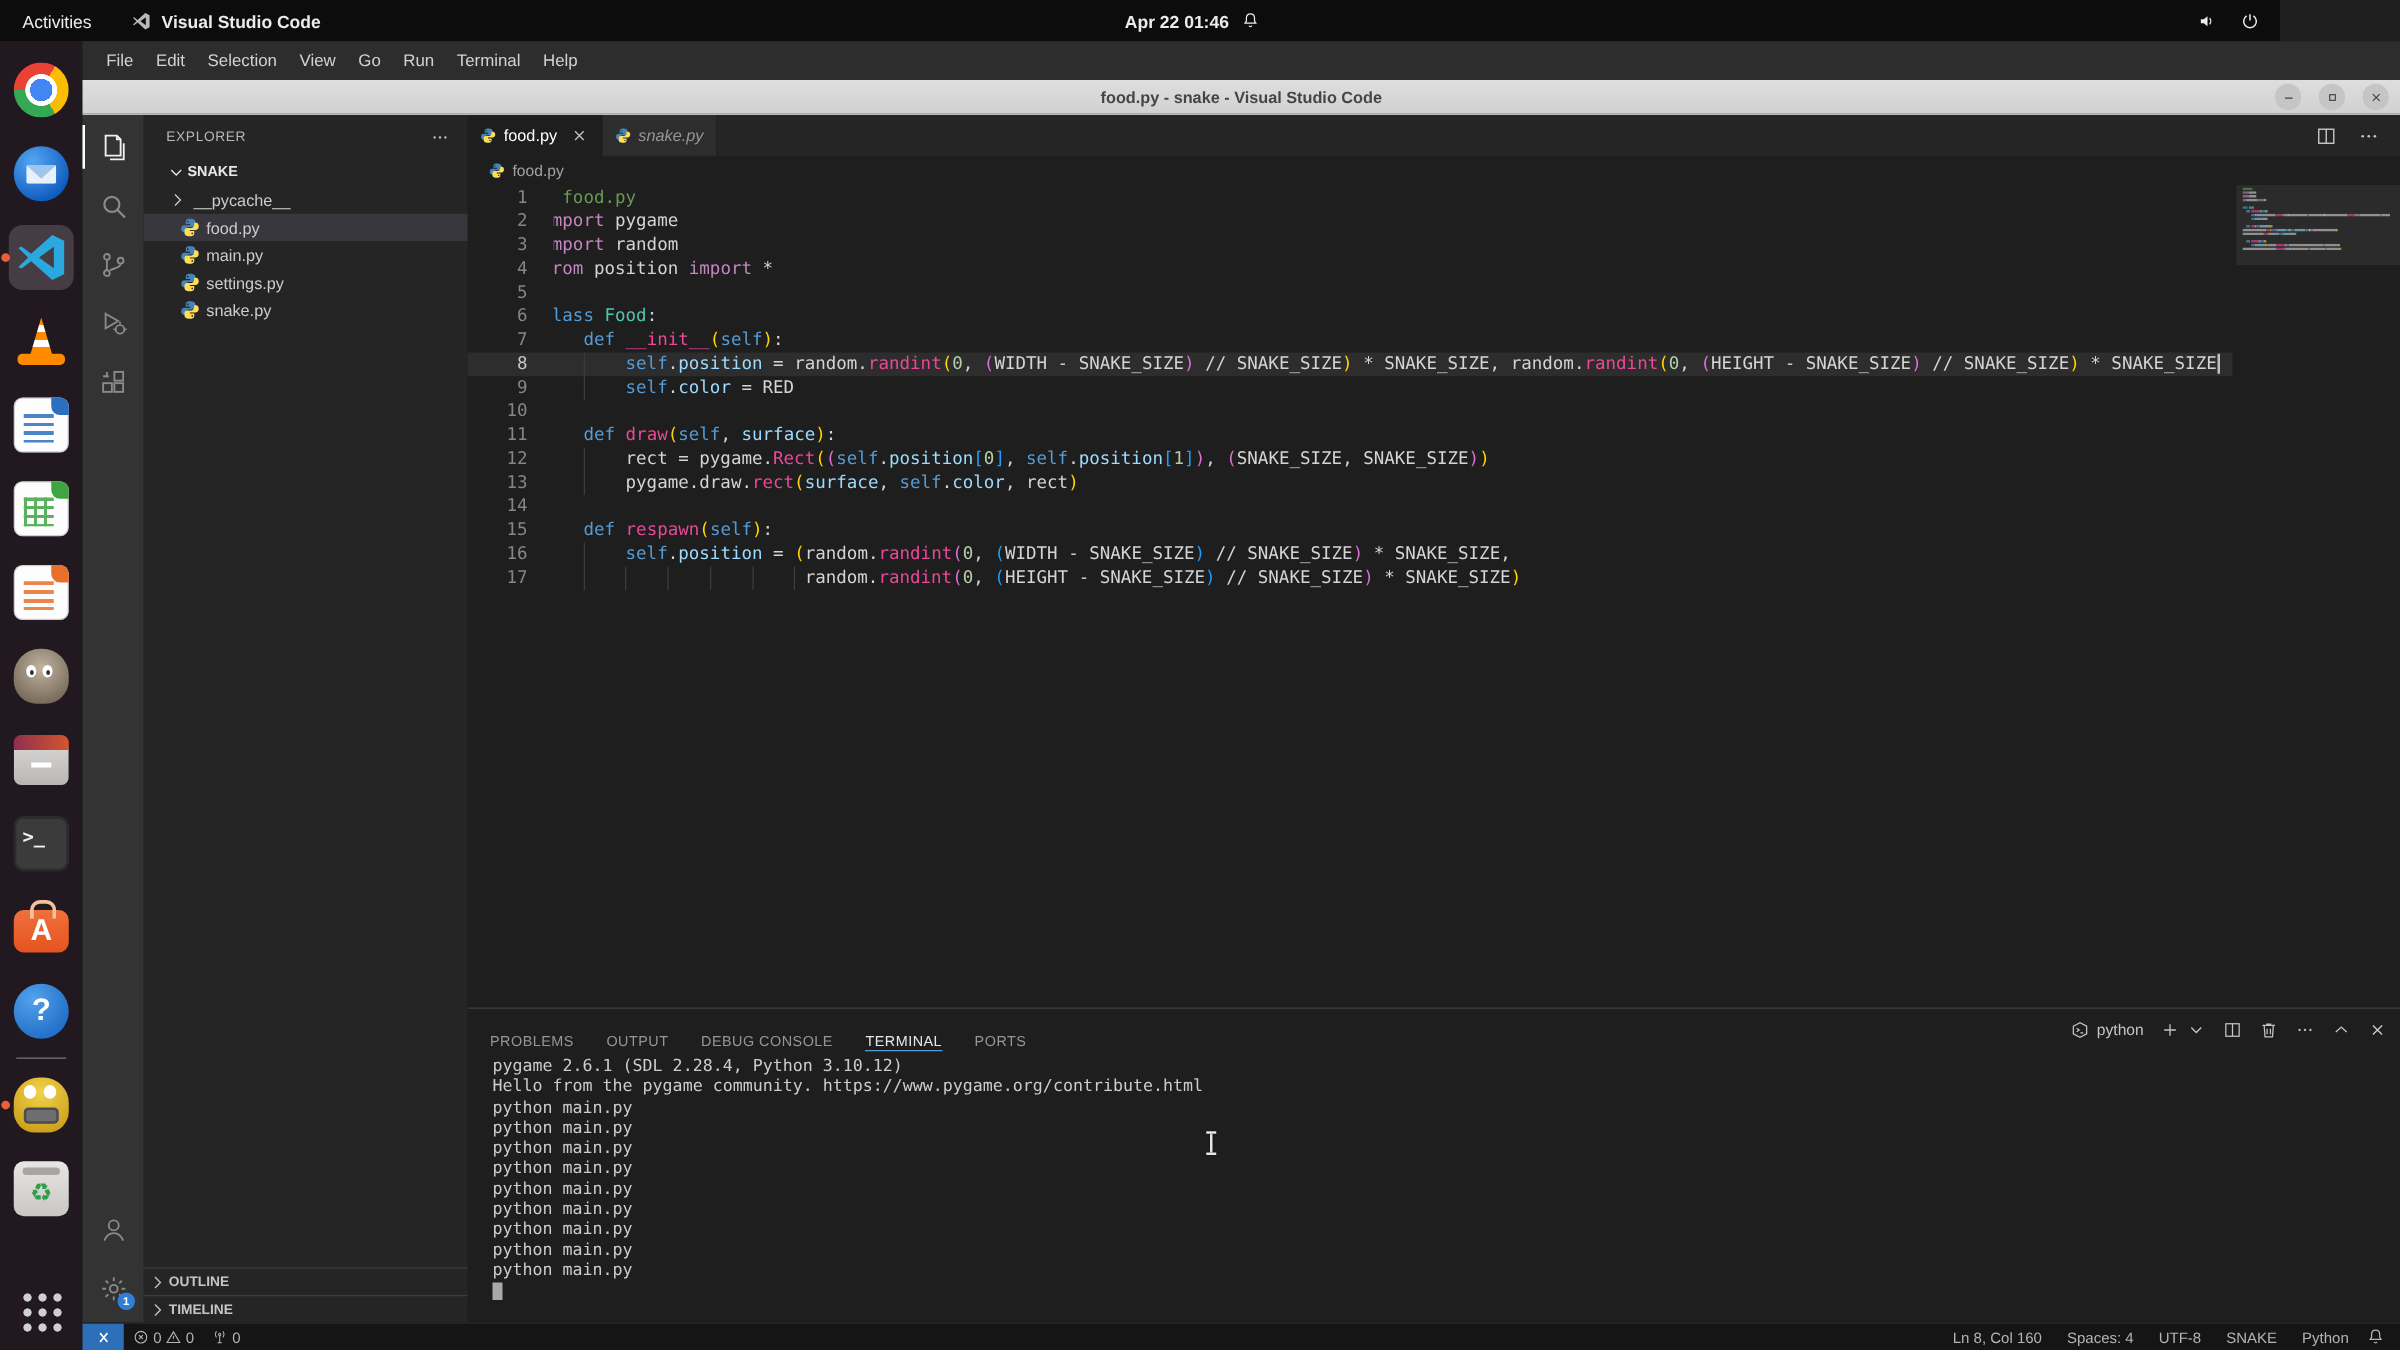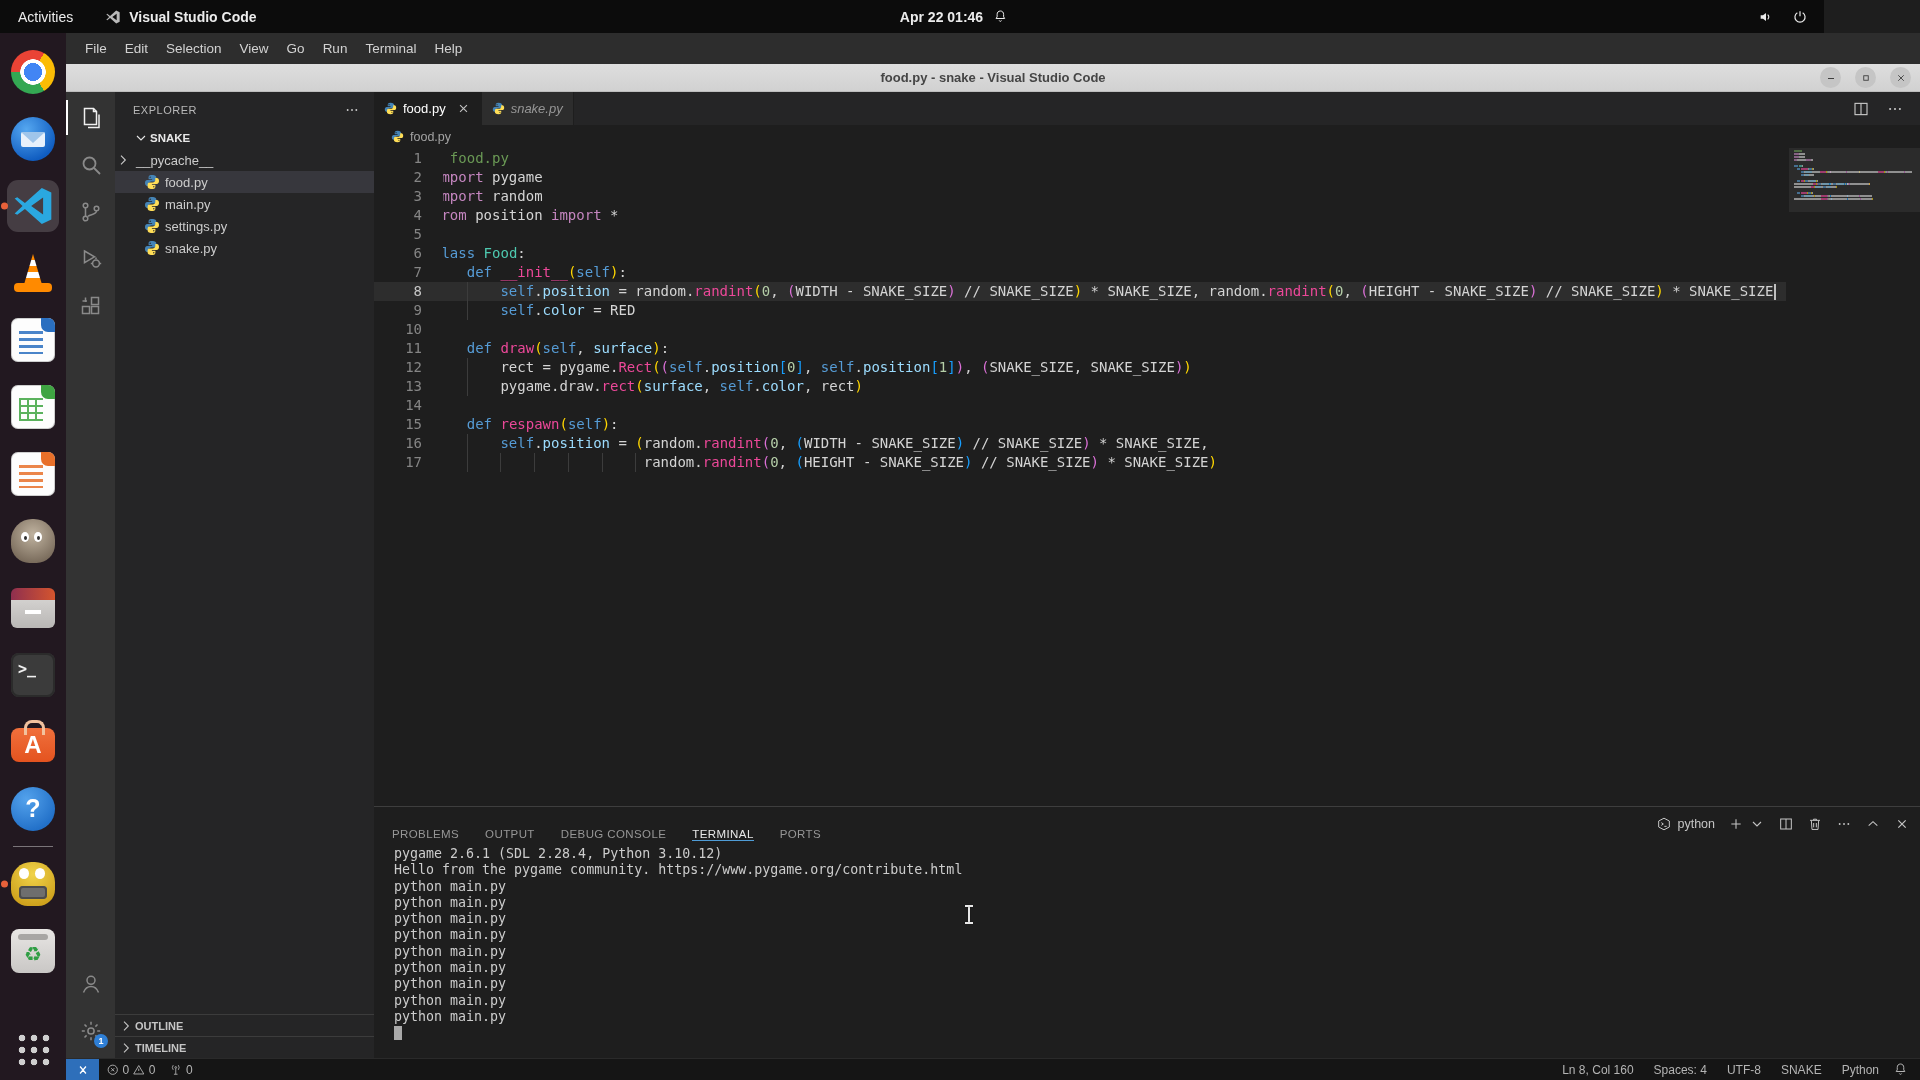--- a/index.html
+++ b/index.html
@@ -95,21 +95,21 @@
   .ab-badge{position:absolute;right:7px;bottom:6px;background:#2f7fd6;color:#fff;font-size:9px;border-radius:50%;
             width:14px;height:14px;line-height:14px;text-align:center;font-weight:bold}
 
   
   #sidebar{width:259px;background:#252526;color:#cccccc;position:relative;font-size:13px;box-sizing:border-box}
   .sb-header{height:35px;display:flex;align-items:center;padding:0 14px 0 18px;font-size:11px;letter-spacing:.5px;color:#b8b8b8}
   .sb-actions{margin-left:auto;width:16px;height:16px;color:#cccccc}
   .sb-section{height:22px;display:flex;align-items:center;font-weight:bold;font-size:11.5px;color:#e8e8e8;padding-left:18px;gap:1px}
   .sb-section .icn,.sb-item .icn{width:16px;height:16px;flex:0 0 auto}
   .sb-item{height:22px;display:flex;align-items:center;gap:5px}
-  .sb-item.folder{}
+  .sb-item.folder{padding-left:19px}
   .sb-item.file{padding-left:29px}
   .sb-item.selected{background:#37373d}
   .pyicon{width:14px;height:14px;flex:0 0 auto}
   .sb-bottom{position:absolute;bottom:0;left:0;right:0}
   .sb-bsec{height:21px;border-top:1px solid #3c3c3c;display:flex;align-items:center;font-weight:bold;font-size:11px;color:#c5c5c5;padding-left:3px;gap:1px}
   .sb-bsec .icn{width:16px;height:16px}
 
   
   #editor-col{flex:1;display:flex;flex-direction:column;min-width:0;background:#1e1e1e}
   #tabbar{height:33px;background:#252526;display:flex;align-items:stretch}

